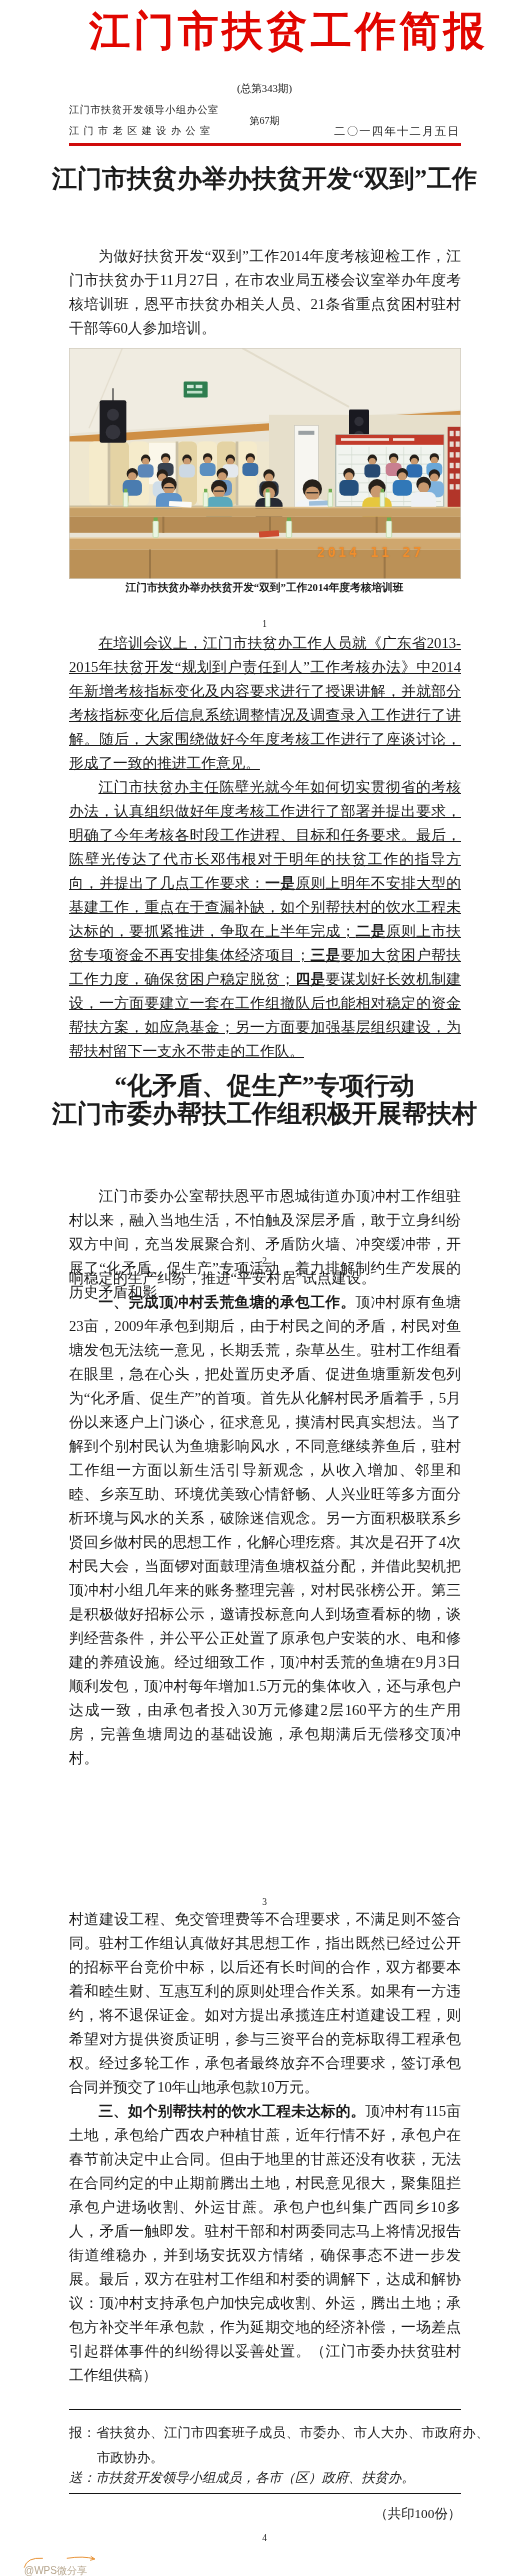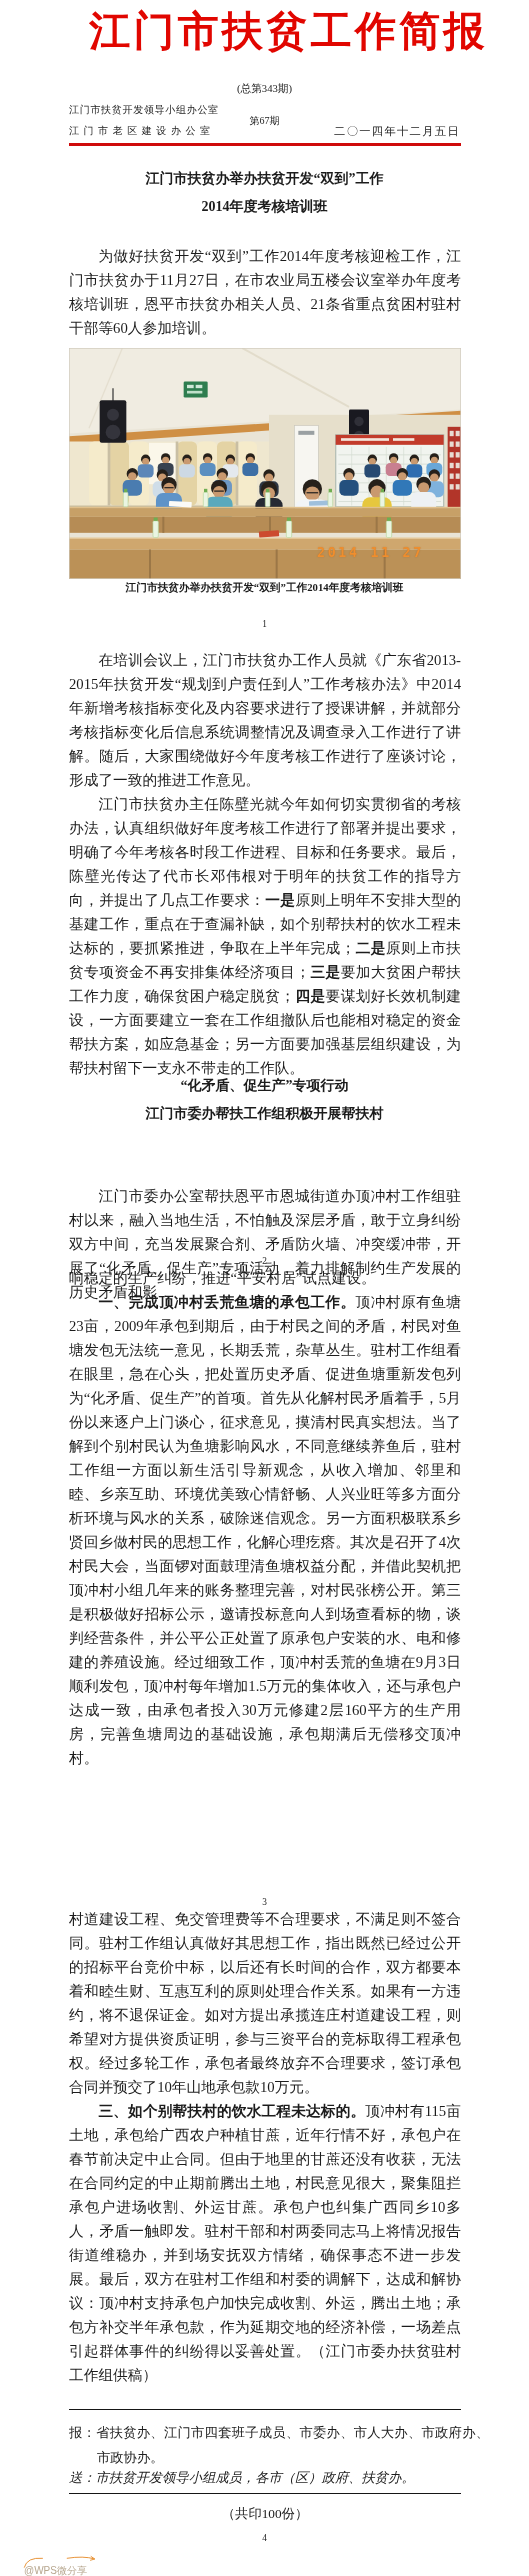--- a/index.html
+++ b/index.html
@@ -17,63 +17,62 @@
   p{margin:0;}
   .ind{text-indent:2em;}
   .lead{font-weight:bold;}
   #masthead{top:4px;font-size:41px;font-weight:bold;color:var(--masthead_red);letter-spacing:3.3px;padding-left:24px;}
   #issue{top:74px;font-size:10px;margin-top:40px;}
   #issueTotal{top:82px;font-size:10.7px;}
   #org1{top:103px;font-size:10px;letter-spacing:0.7px;}
   #org2{top:124px;font-size:10px;width:141px;text-align:justify;text-align-last:justify;}
   #hdrDate{position:absolute;right:69px;top:124px;font-size:11.3px;letter-spacing:1.3px;}
   #redRule{top:143px;height:2.7px;background:var(--accent_red);}
-  .art-head{font-size:14px;font-weight:bold;line-height:28px;}
+  .art-head{font-size:25px;font-weight:bold;line-height:28px;}
   #a1Head{top:165px;}
   #a1Lead{top:244px;}
   #photoWrap{top:348px;height:223px;}
   #photoWrap svg{display:block;}
   #dateStamp{position:absolute;right:37px;bottom:10.7px;font-family:"DejaVu Sans Mono",monospace;
              font-size:13.3px;font-weight:bold;color:var(--datestamp_orange);letter-spacing:2.7px;
              text-shadow:0 0 1.3px rgba(120,60,0,.35);}
   #caption{top:581px;font-size:10.7px;font-weight:bold;}
   .pmark{font-size:9.3px;color:#222;}
   #m1{top:619px;} #m2{top:1256px;} #m3{top:1897px;} #m4{top:2533px;}
-  #flow1{top:648px;}
+  #flow1{top:631px;text-decoration:underline;}
   #a2Head{top:1072px;}
   #a2p1{top:1184px;}
   #flow2{top:1266px;}
   #flow3{top:1907px;}
   .fdiv{height:1.3px;background:#161616;}
   #fDiv1{top:2409px;} #fDiv2{top:2493px;}
   .fnote{font-size:13.3px;line-height:25px;text-align:justify;}
   #fReport{top:2414px;}
   #fSend{top:2465px;}
-  #fPrint{top:2505px;font-size:13.3px;text-align:center;}
+  #fPrint{top:2505px;font-size:13.3px;text-align:right;}
   #wm{position:absolute;top:2553px;left:20px;width:87px;height:21.3px;}
   #wm .wm-text{position:absolute;left:4px;top:11px;font-family:"Liberation Sans","DejaVu Sans",sans-serif;
                font-size:10px;color:#b7a78f;}
   #wm svg{position:absolute;left:0;top:0;}
 </style>
 </head>
 <body>
 
 <div class="page">
 
   <div id="masthead" class="full">江门市扶贫工作简报</div>
   <div id="issue" class="full">第67期</div>
   <div id="issueTotal" class="full">(总第343期)</div>
   <div id="org1" class="abs">江门市扶贫开发领导小组办公室</div>
   <div id="org2" class="abs">江门市老区建设办公室</div>
   <div id="hdrDate">二〇一四年十二月五日</div>
   <div id="redRule" class="abs"></div>
 
   <div id="a1Head" class="full art-head">
     <div>江门市扶贫办举办扶贫开发“双到”工作</div>
-    <div>2014年度考核培训班</div>
   </div>
 
   <div id="a1Lead" class="abs bt">
     <p class="ind">为做好扶贫开发“双到”工作2014年度考核迎检工作，江门市扶贫办于11月27日，在市农业局五楼会议室举办年度考核培训班，恩平市扶贫办相关人员、21条省重点贫困村驻村干部等60人参加培训。</p>
   </div>
 
   <div id="photoWrap" class="abs">
     <svg viewBox="0 0 588 346" width="392" height="231" role="img">
       <rect width="588" height="346" fill="#e9e4d6"></rect>
       <polygon points="0,0 588,0 588,92 0,128" fill="#f0ece1"></polygon>

